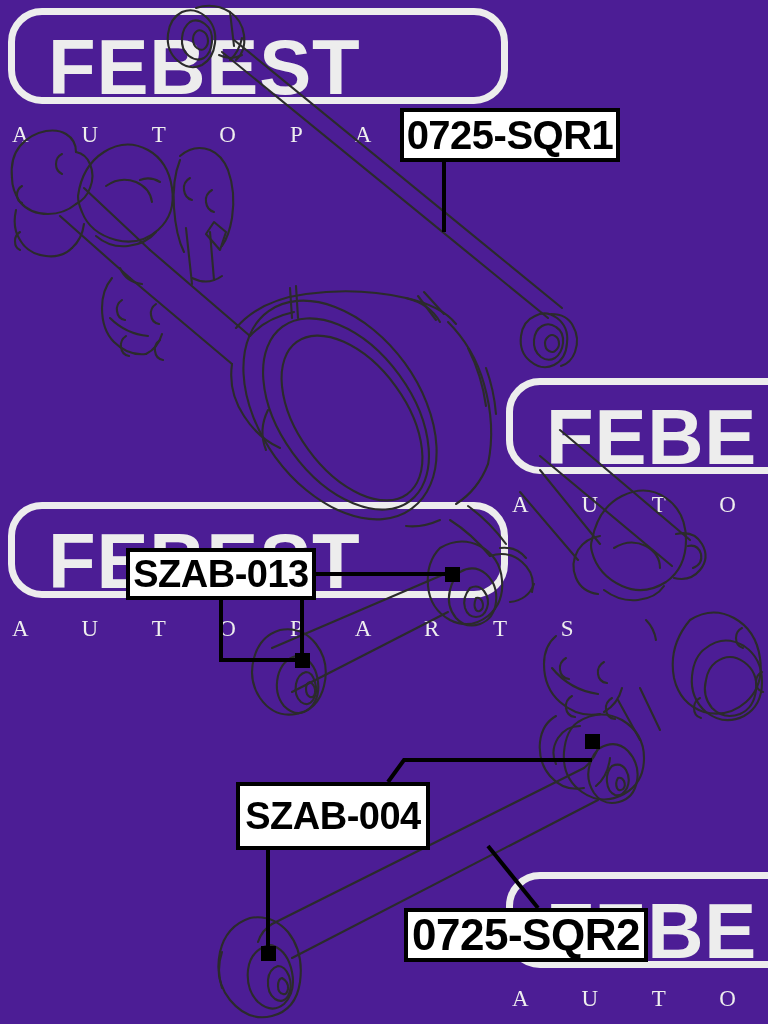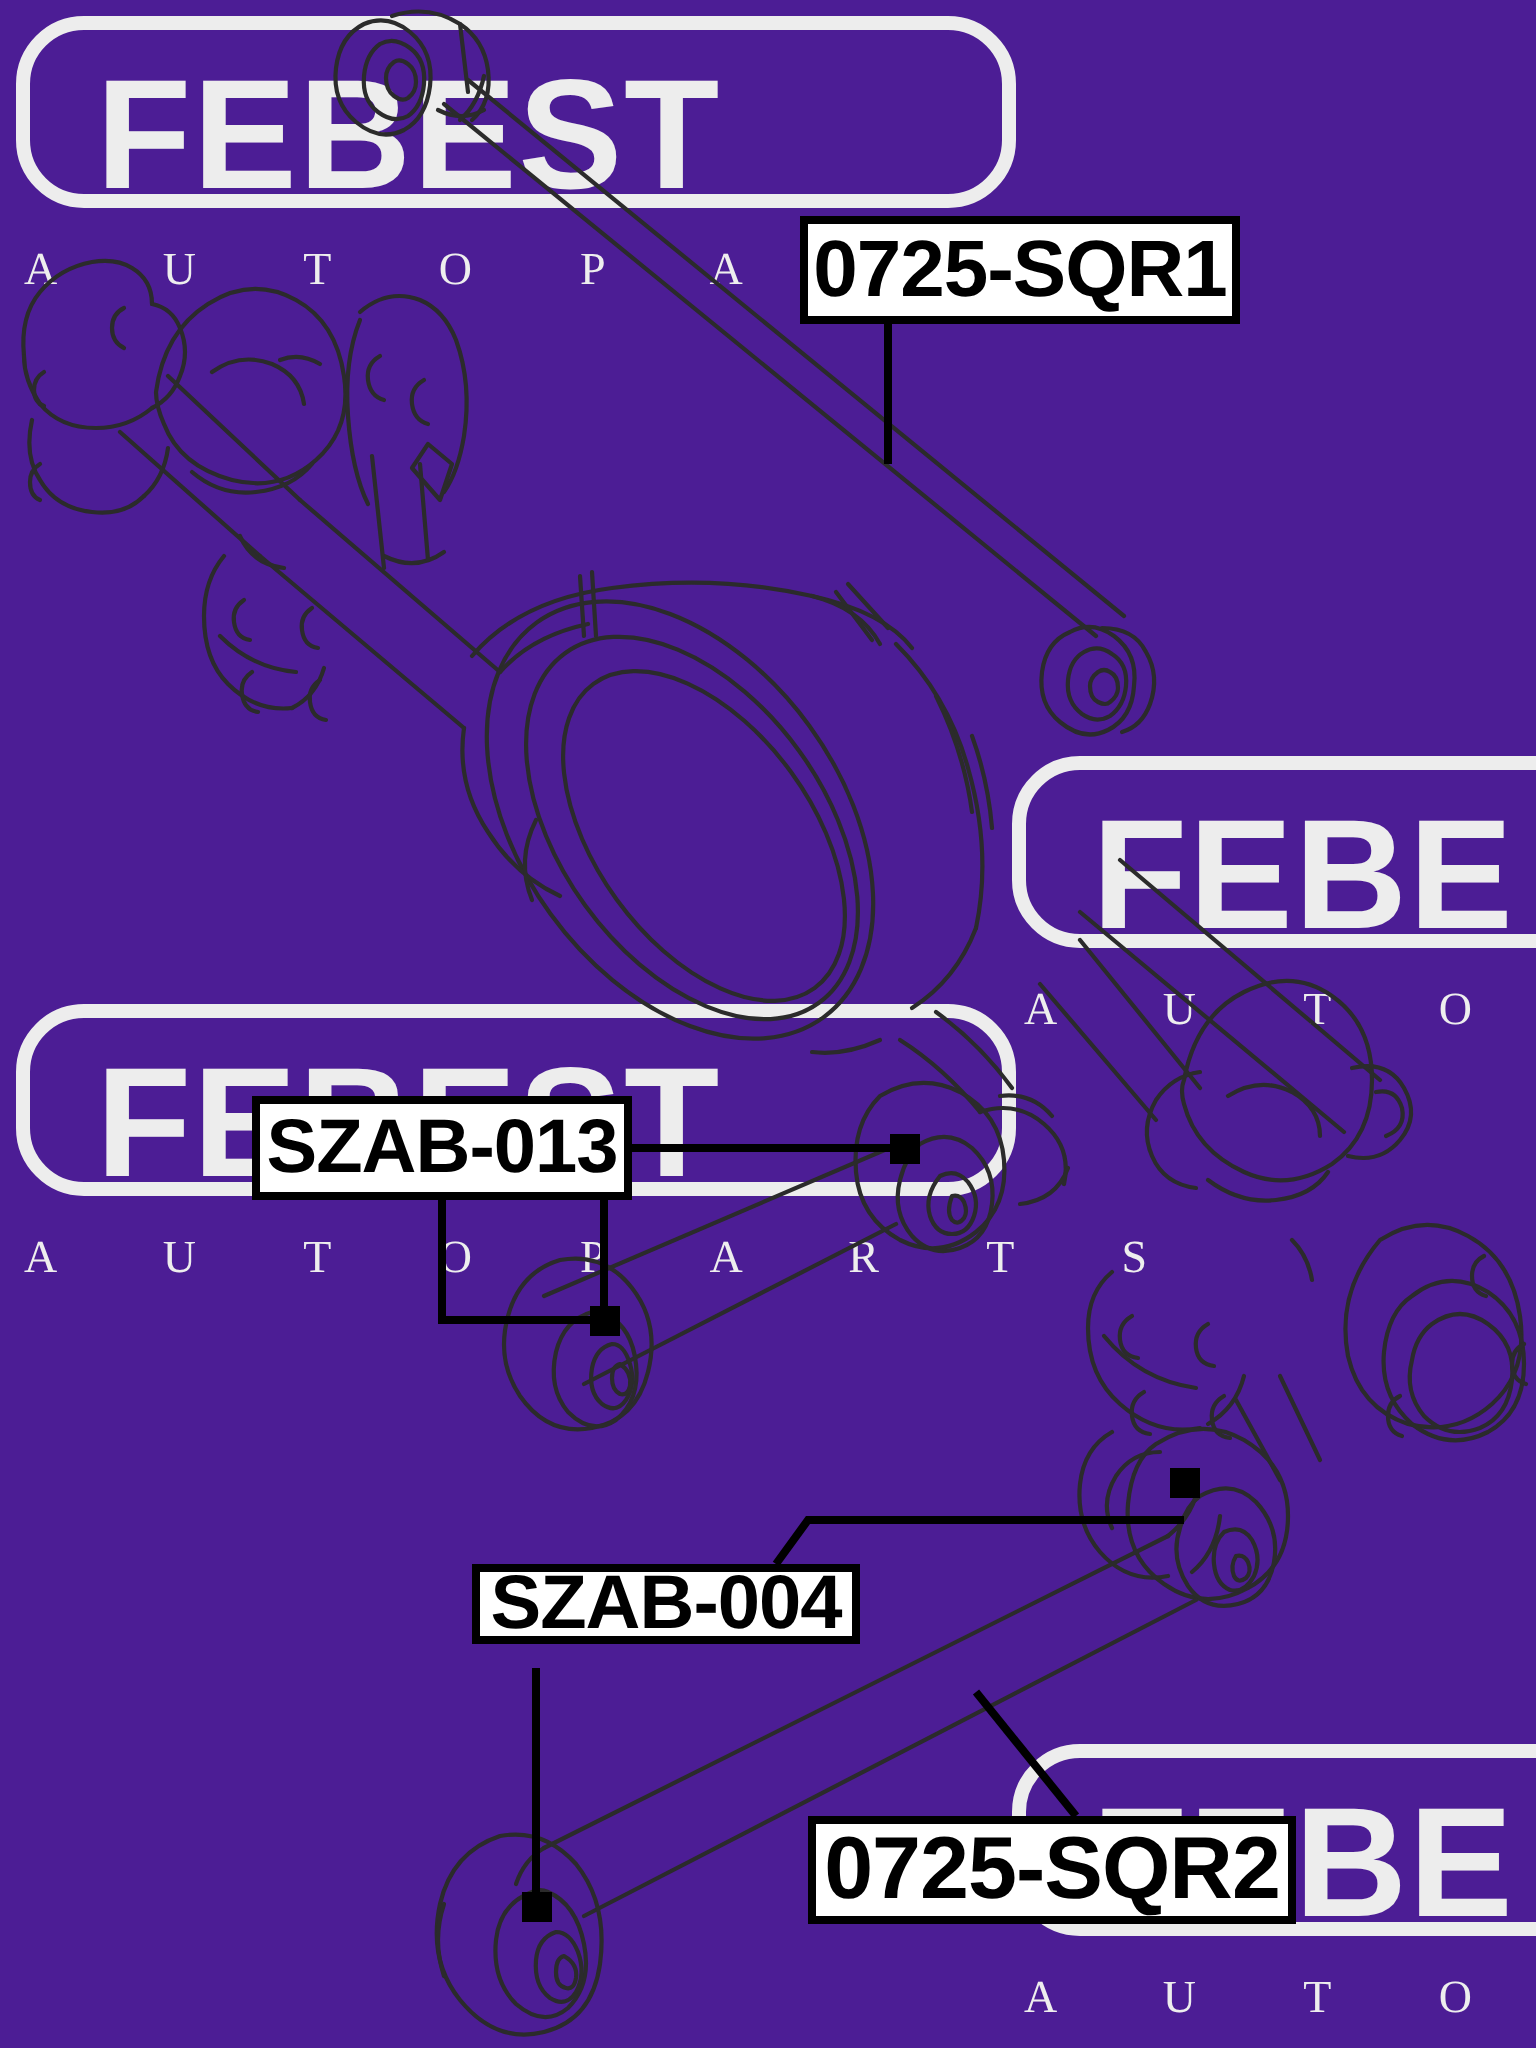--- a/index.html
+++ b/index.html
@@ -65,21 +65,21 @@
     letter-spacing: -0.5px;
     z-index: 30;
   }
   .label-box .txt {
     display: block;
     line-height: 1;
     white-space: nowrap;
   }
   #lbl-sqr1 { left: 400px; top: 108px;  width: 220px; height: 54px; font-size: 40px; }
   #lbl-zab13{ left: 126px; top: 548px;  width: 190px; height: 52px; font-size: 38px; }
-  #lbl-zab04{ left: 236px; top: 782px;  width: 194px; height: 40px; font-size: 38px; }
+  #lbl-zab04{ left: 236px; top: 782px;  width: 194px; height: 68px; font-size: 38px; }
   #lbl-sqr2 { left: 404px; top: 908px;  width: 244px; height: 54px; font-size: 44px; }
 
   .leader, .marker {
     position: absolute;
     z-index: 25;
   }
   svg { display:block; }
 </style>
 </head>
 <body>

